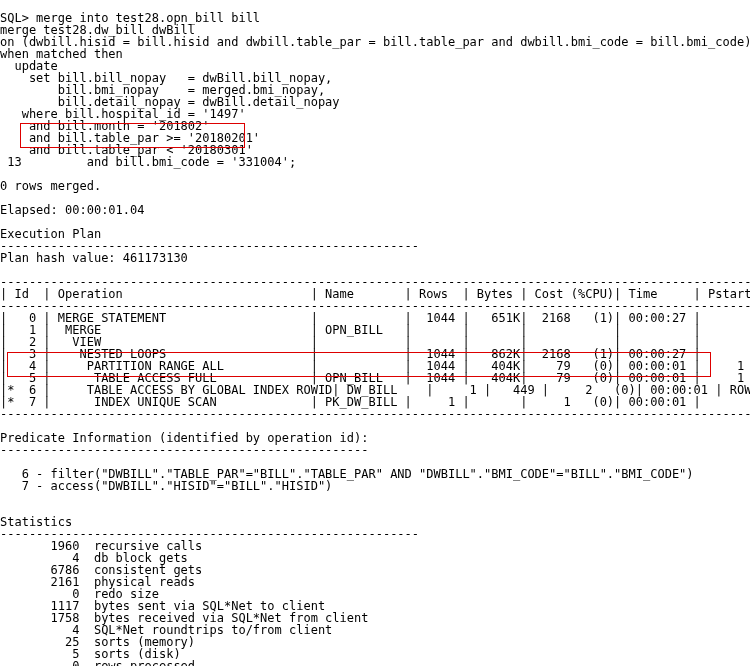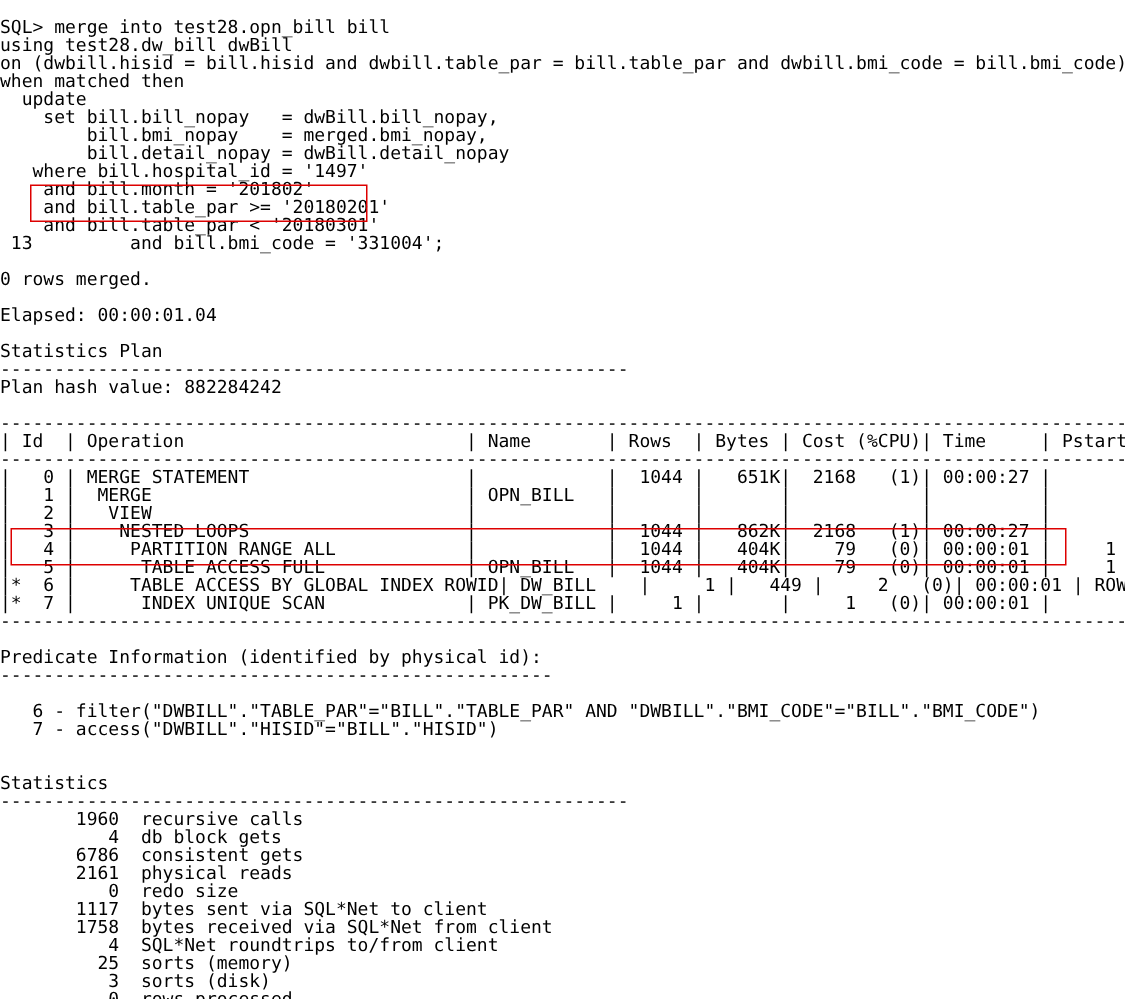--- a/index.html
+++ b/index.html
@@ -37,71 +37,71 @@
     bottom: 4px;
     color: #bbb;
     font-family: sans-serif;
     font-size: 12px;
   }
 </style>
 </head>
 <body>
 
 <pre><span>SQL&gt; merge into test28.opn_bill bill</span>
-<span>using test28.dw_bill dwBill</span>
+<span>merge test28.dw_bill dwBill</span>
 <span>on (dwbill.hisid = bill.hisid and dwbill.table_par = bill.table_par and dwbill.bmi_code = bill.bmi_code)</span>
 <span>when matched then</span>
 <span>  update</span>
 <span>    set bill.bill_nopay   = dwBill.bill_nopay,</span>
 <span>        bill.bmi_nopay    = merged.bmi_nopay,</span>
 <span>        bill.detail_nopay = dwBill.detail_nopay</span>
 <span>   where bill.hospital_id = '1497'</span>
 <span>    and bill.month = '201802'</span>
 <span>    and bill.table_par &gt;= '20180201'</span>
 <span>    and bill.table_par &lt; '20180301'</span>
 <span> 13         and bill.bmi_code = '331004';</span>
 
 <span>0 rows merged.</span>
 
 <span>Elapsed: 00:00:01.04</span>
 
-<span>Statistics Plan</span>
+<span>Execution Plan</span>
 <span>----------------------------------------------------------</span>
-<span>Plan hash value: 882284242</span>
+<span>Plan hash value: 461173130</span>
 
 <span>--------------------------------------------------------------------------------------------------------------------</span>
 <span>| Id  | Operation                          | Name       | Rows  | Bytes | Cost (%CPU)| Time     | Pstart| Pstop |</span>
 <span>--------------------------------------------------------------------------------------------------------------------</span>
 <span>|   0 | MERGE STATEMENT                    |            |  1044 |   651K|  2168   (1)| 00:00:27 |       |       |</span>
 <span>|   1 |  MERGE                             | OPN_BILL   |       |       |            |          |       |       |</span>
 <span>|   2 |   VIEW                             |            |       |       |            |          |       |       |</span>
 <span>|   3 |    NESTED LOOPS                    |            |  1044 |   862K|  2168   (1)| 00:00:27 |       |       |</span>
 <span>|   4 |     PARTITION RANGE ALL            |            |  1044 |   404K|    79   (0)| 00:00:01 |     1 |   120 |</span>
 <span>|   5 |      TABLE ACCESS FULL             | OPN_BILL   |  1044 |   404K|    79   (0)| 00:00:01 |     1 |   120 |</span>
 <span>|*  6 |     TABLE ACCESS BY GLOBAL INDEX ROWID| DW_BILL    |     1 |   449 |     2   (0)| 00:00:01 | ROWID | ROWID |</span>
 <span>|*  7 |      INDEX UNIQUE SCAN             | PK_DW_BILL |     1 |       |     1   (0)| 00:00:01 |       |       |</span>
 <span>--------------------------------------------------------------------------------------------------------------------</span>
 
-<span>Predicate Information (identified by physical id):</span>
+<span>Predicate Information (identified by operation id):</span>
 <span>---------------------------------------------------</span>
 
 <span>   6 - filter("DWBILL"."TABLE_PAR"="BILL"."TABLE_PAR" AND "DWBILL"."BMI_CODE"="BILL"."BMI_CODE")</span>
 <span>   7 - access("DWBILL"."HISID"="BILL"."HISID")</span>
 
 
 <span>Statistics</span>
 <span>----------------------------------------------------------</span>
 <span>       1960  recursive calls</span>
 <span>          4  db block gets</span>
 <span>       6786  consistent gets</span>
 <span>       2161  physical reads</span>
 <span>          0  redo size</span>
 <span>       1117  bytes sent via SQL*Net to client</span>
 <span>       1758  bytes received via SQL*Net from client</span>
 <span>          4  SQL*Net roundtrips to/from client</span>
 <span>         25  sorts (memory)</span>
-<span>          3  sorts (disk)</span>
+<span>          5  sorts (disk)</span>
 <span>          0  rows processed</span>
 </pre>
 
 <div class="box1"></div>
 <div class="box2"></div>
 <div class="watermark">@ITPUB博客</div>
 
 </body></html>

